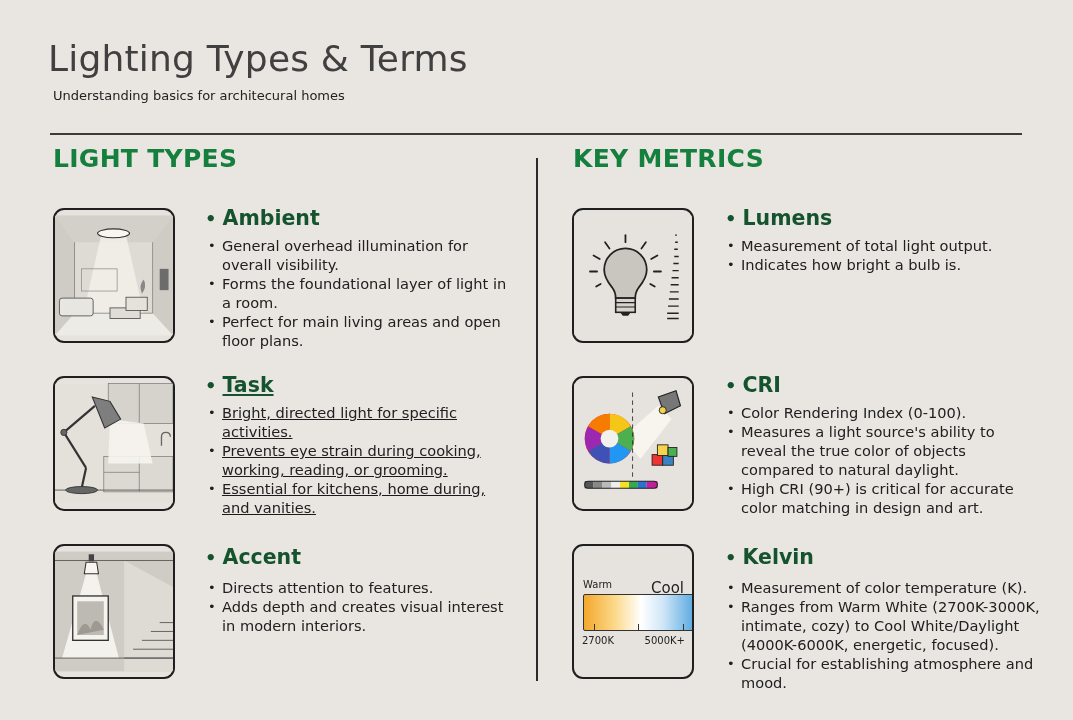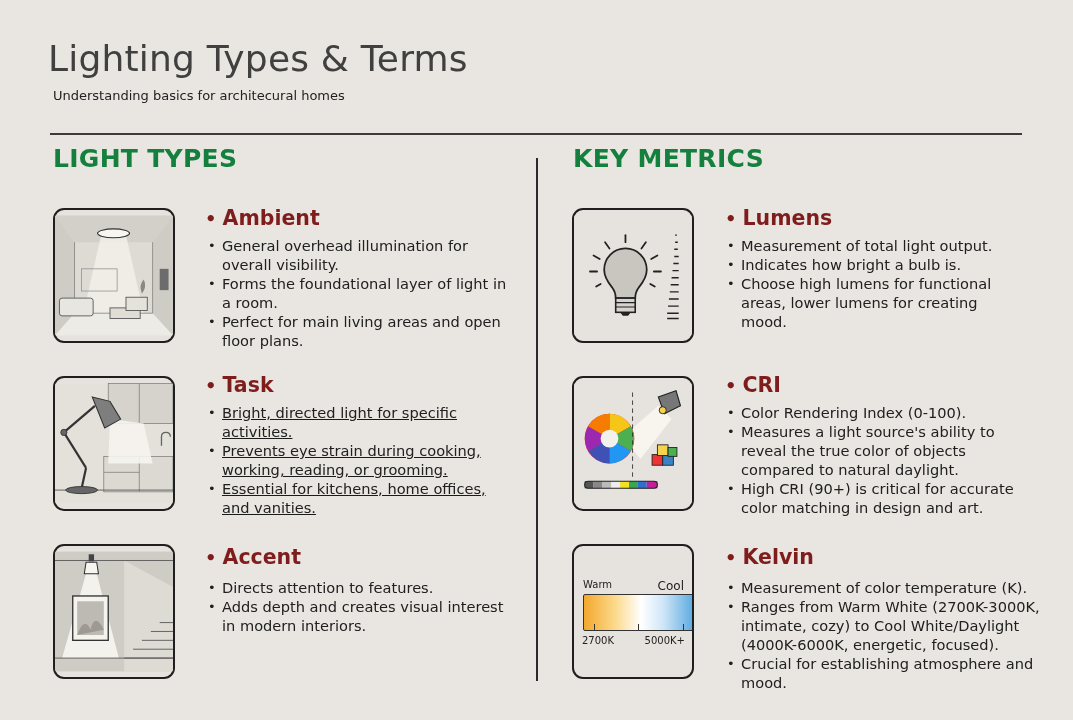--- a/index.html
+++ b/index.html
@@ -32,21 +32,21 @@
     color: #15803d; top: 144px;
   }
   .item { position: absolute; }
   .icon-box {
     position: absolute; width: 122px; height: 135px;
     border: 2.5px solid #1f1f1f; border-radius: 11px;
     background: #e6e3de; overflow: hidden;
   }
   .icon-box svg { width: 100%; height: 100%; display: block; }
   .item-head {
-    position: absolute; font-size: 20.5px; font-weight: bold; color: #7f1d1d;
+    position: absolute; font-size: 20.5px; font-weight: bold; color: #14532d;
     white-space: nowrap;
   }
   .item-head .dot { display: inline-block; margin-right: 6px; font-size: 18px; }
   .bullets { position: absolute; list-style: none; }
   .bullets li {
     position: relative; padding-left: 14px;
     font-size: 14.6px; line-height: 19px; color: #202020;
   }
   .bullets li::before {
     content: "•"; position: absolute; left: 0; top: 0; font-size: 13px;
@@ -106,27 +106,27 @@
       <line x1="0" y1="120" x2="133" y2="120" stroke="#555" stroke-width="1"></line>
       <line x1="30" y1="118" x2="35" y2="95" stroke="#333" stroke-width="2.5"></line>
       <line x1="35" y1="95" x2="10" y2="55" stroke="#333" stroke-width="2.5"></line>
       <line x1="10" y1="55" x2="45" y2="25" stroke="#333" stroke-width="2.5"></line>
       <circle cx="10" cy="55" r="3.5" fill="#666" stroke="#333"></circle>
       <polygon points="42,15 62,20 74,40 56,50" fill="#7e7e7e" stroke="#333" stroke-width="1.2"></polygon>
       <ellipse cx="30" cy="120" rx="18" ry="4" fill="#666" stroke="#333"></ellipse>
       <path d="M120,70 v-10 q0,-5 5,-5 q5,0 5,5" fill="none" stroke="#666" stroke-width="1.5"></path>
     </svg>
   </div>
-  <div class="item-head" style="left:205px;top:373px;">
+  <div class="item-head" style="left:205px;top:373px;text-decoration:underline;">
     <span class="dot">•</span><span>Task</span>
   </div>
   <ul class="bullets" style="left:208px;top:403px;width:300px;text-decoration:underline;">
     <li>Bright, directed light for specific activities.</li>
     <li>Prevents eye strain during cooking, working, reading, or grooming.</li>
-    <li>Essential for kitchens, home offices, and vanities.</li>
+    <li>Essential for kitchens, home during, and vanities.</li>
   </ul>
 </div>
 
 <div class="item">
   <div class="icon-box" style="left:53px;top:544px;">
     <svg viewBox="0 0 133 135">
       <rect width="133" height="135" fill="#cfccc6"></rect>
       <polygon points="78,10 133,40 133,135 78,135" fill="#dedbd5"></polygon>
       <polygon points="35,25 8,120 72,120 47,25" fill="#f4f2ec"></polygon>
       <line x1="0" y1="10" x2="133" y2="10" stroke="#555" stroke-width="1"></line>
@@ -186,21 +186,20 @@
         <line x1="105" y1="116" x2="118" y2="116"></line>
       </g>
     </svg>
   </div>
   <div class="item-head" style="left:725px;top:206px;">
     <span class="dot">•</span><span>Lumens</span>
   </div>
   <ul class="bullets" style="left:727px;top:236px;width:300px;">
     <li>Measurement of total light output.</li>
     <li>Indicates how bright a bulb is.</li>
-    <li>Choose high lumens for functional areas, lower lumens for creating mood.</li>
   </ul>
 </div>
 
 <div class="item">
   <div class="icon-box" style="left:572px;top:376px;">
     <svg viewBox="0 0 133 135">
       <rect width="133" height="135" fill="#e6e3de"></rect>
       <polygon points="55,60 95,25 110,40 75,85" fill="#f8f6ee" opacity="0.9"></polygon>
       <g transform="translate(40,62)">
         <circle r="28" fill="#e33"></circle>
@@ -238,21 +237,21 @@
   <ul class="bullets" style="left:727px;top:403px;width:300px;">
     <li>Color Rendering Index (0-100).</li>
     <li>Measures a light source's ability to reveal the true color of objects compared to natural daylight.</li>
     <li>High CRI (90+) is critical for accurate color matching in design and art.</li>
   </ul>
 </div>
 
 <div class="item">
   <div class="icon-box" style="left:572px;top:544px;">
     <div style="position:absolute;left:9px;top:33px;font-size:10px;color:#222;">Warm</div>
-    <div style="position:absolute;right:8px;top:33px;font-size:12px;color:#222;">Cool</div>
+    <div style="position:absolute;right:8px;top:33px;font-size:15px;color:#222;">Cool</div>
     <div style="position:absolute;left:9px;top:48px;width:112px;height:37px;border:1.5px solid #333;border-radius:2px;background:linear-gradient(to right,#f4a72c 0%,#fbd98a 28%,#ffffff 52%,#cfe6f7 72%,#5aa9e0 100%);">
       <span style="position:absolute;left:10px;bottom:0;width:1px;height:6px;background:#333;"></span>
       <span style="position:absolute;left:54px;bottom:0;width:1px;height:6px;background:#333;"></span>
       <span style="position:absolute;right:10px;bottom:0;width:1px;height:6px;background:#333;"></span>
     </div>
     <div style="position:absolute;left:8px;top:89px;font-size:10px;color:#222;">2700K</div>
     <div style="position:absolute;right:7px;top:89px;font-size:10px;color:#222;">5000K+</div>
   </div>
   <div class="item-head" style="left:725px;top:545px;">
     <span class="dot">•</span><span>Kelvin</span>

